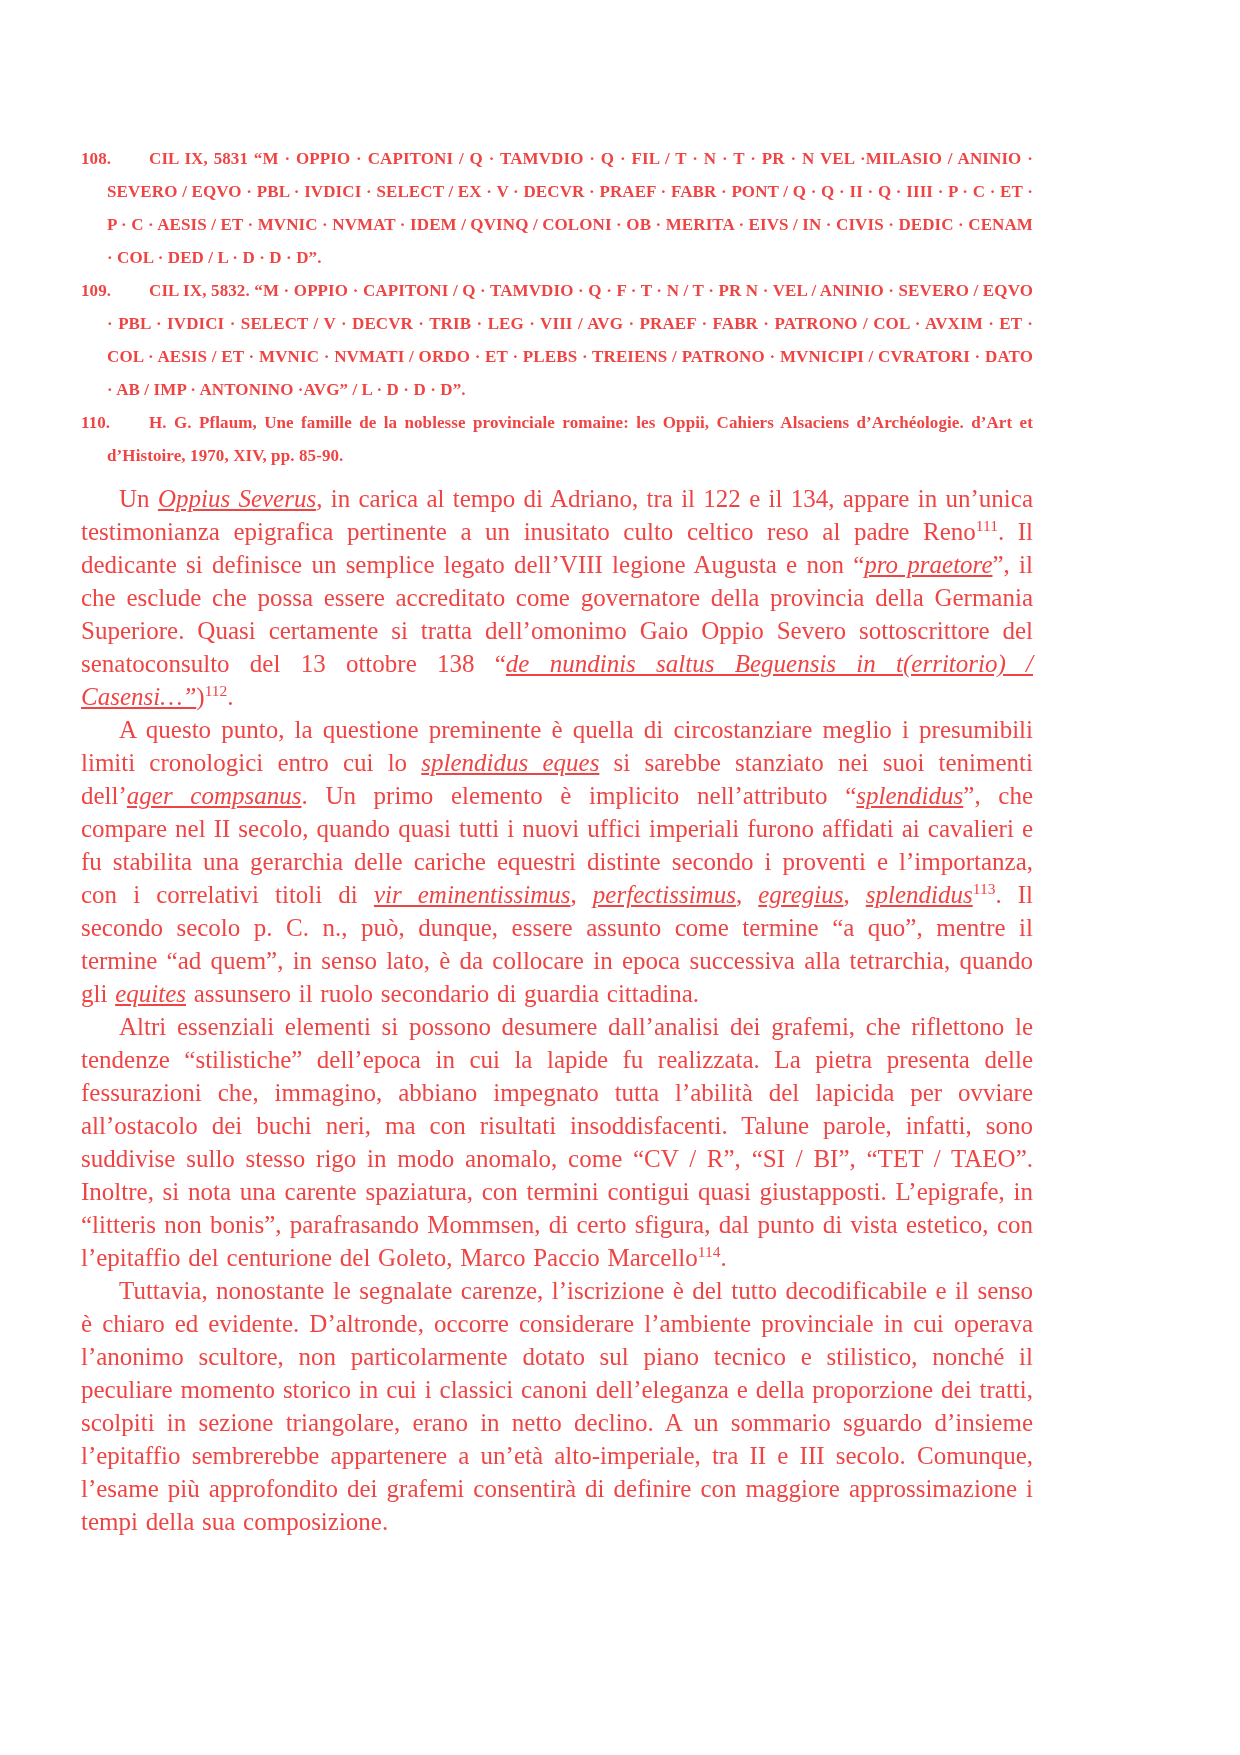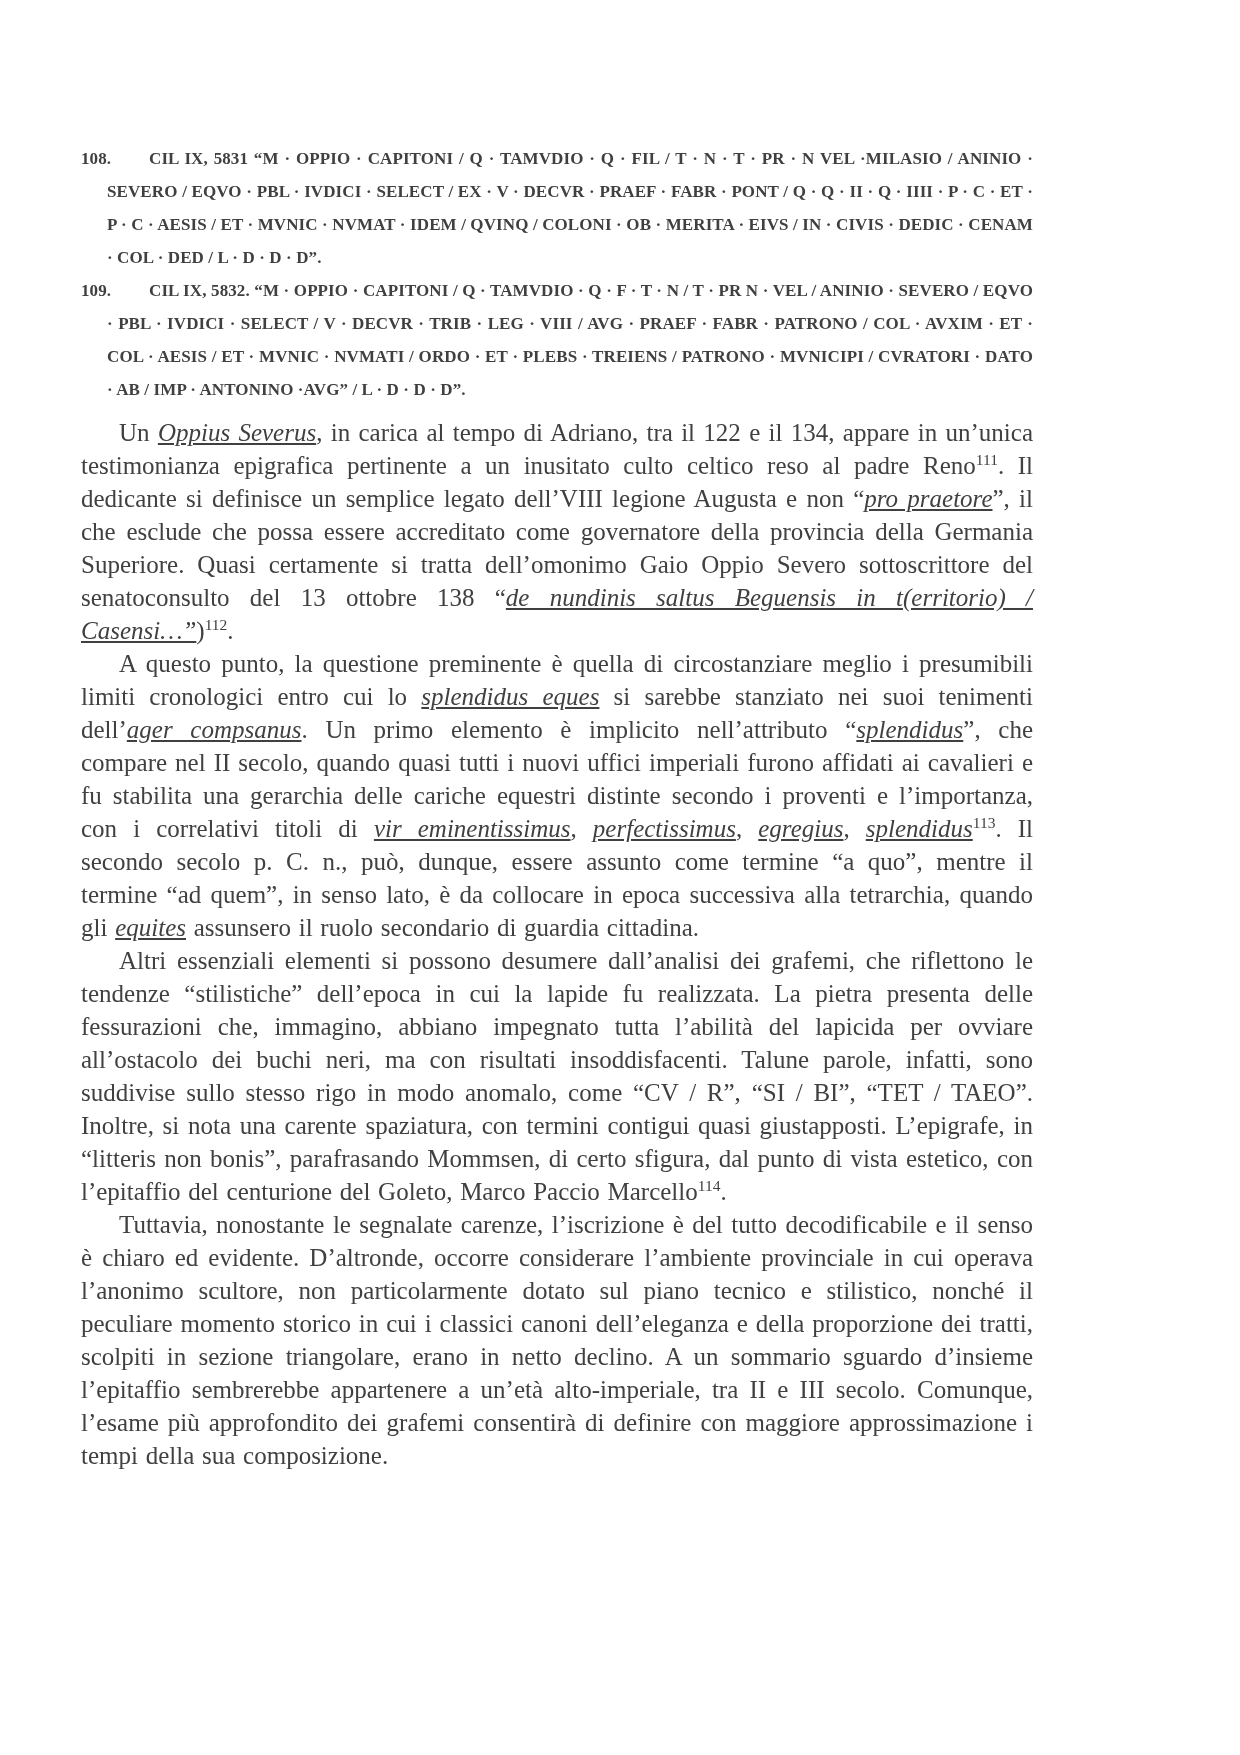--- a/index.html
+++ b/index.html
@@ -7,21 +7,21 @@
     padding: 0;
     background: #ffffff;
   }
   .page {
     position: relative;
     width: 1240px;
     height: 1755px;
     background: #ffffff;
     overflow: hidden;
     font-family: "Liberation Serif", "DejaVu Serif", serif;
-    color: #404040;
+    color: #ef4444;
   }
   .content {
     position: absolute;
     left: 81px;
     top: 142px;
     width: 952px;
   }
   
   .footnotes {
     margin-bottom: 10px;
@@ -62,20 +62,21 @@
   }
 </style>
 </head>
 <body>
 
 <div class="page">
   <div class="content">
     <section class="footnotes">
         <div class="footnote"><span class="fn-num">108.</span><span><span>CIL IX, 5831 “M · OPPIO · CAPITONI / Q · TAMVDIO · Q · FIL / T · N · T · PR · N VEL ·MILASIO / ANINIO · SEVERO / EQVO · PBL · IVDICI · SELECT / EX · V · DECVR · PRAEF · FABR · PONT / Q · Q · II · Q · IIII · P · C · ET · P · C · AESIS / ET · MVNIC · NVMAT · IDEM / QVINQ / COLONI · OB · MERITA · EIVS / IN · CIVIS · DEDIC · CENAM · COL · DED / L · D · D · D”.</span></span></div>
         <div class="footnote"><span class="fn-num">109.</span><span><span>CIL IX, 5832. “M · OPPIO · CAPITONI / Q · TAMVDIO · Q · F · T · N / T · PR N · VEL / ANINIO · SEVERO / EQVO · PBL · IVDICI · SELECT / V · DECVR · TRIB · LEG · VIII / AVG · PRAEF · FABR · PATRONO / COL · AVXIM · ET · COL · AESIS / ET · MVNIC · NVMATI / ORDO · ET · PLEBS · TREIENS / PATRONO · MVNICIPI / CVRATORI · DATO · AB / IMP · ANTONINO ·AVG” / L · D · D · D”.</span></span></div>
+        <div class="footnote"><span class="fn-num">110.</span><span><span>H. G. Pflaum, Une famille de la noblesse provinciale romaine: les Oppii, Cahiers Alsaciens d’Archéologie. d’Art et d’Histoire, 1970, XIV, pp. 85-90.</span></span></div>
       </section>
     <section class="body-text">
         <p class="para"><span>Un </span><span class="it">Oppius Severus</span><span>, in carica al tempo di Adriano, tra il 122 e il 134, appare in un’unica testimonianza epigrafica pertinente a un inusitato culto celtico reso al padre Reno</span><sup class="fnref">111</sup><span>. Il dedicante si definisce un semplice legato dell’VIII legione Augusta e non “</span><span class="it">pro praetore</span><span>”, il che esclude che possa essere accreditato come governatore della provincia della Germania Superiore. Quasi certamente si tratta dell’omonimo Gaio Oppio Severo sottoscrittore del senatoconsulto del 13 ottobre 138 “</span><span class="it">de nundinis saltus Beguensis in t(erritorio) / Casensi…”</span><span>)</span><sup class="fnref">112</sup><span>.</span></p>
         <p class="para"><span>A questo punto, la questione preminente è quella di circostanziare meglio i presumibili limiti cronologici entro cui lo </span><span class="it">splendidus eques</span><span> si sarebbe stanziato nei suoi tenimenti dell’</span><span class="it">ager compsanus</span><span>. Un primo elemento è implicito nell’attributo “</span><span class="it">splendidus</span><span>”, che compare nel II secolo, quando quasi tutti i nuovi uffici imperiali furono affidati ai cavalieri e fu stabilita una gerarchia delle cariche equestri distinte secondo i proventi e l’importanza, con i correlativi titoli di </span><span class="it">vir eminentissimus</span><span>, </span><span class="it">perfectissimus</span><span>, </span><span class="it">egregius</span><span>, </span><span class="it">splendidus</span><sup class="fnref">113</sup><span>. Il secondo secolo p. C. n., può, dunque, essere assunto come termine “a quo”, mentre il termine “ad quem”, in senso lato, è da collocare in epoca successiva alla tetrarchia, quando gli </span><span class="it">equites</span><span> assunsero il ruolo secondario di guardia cittadina.</span></p>
         <p class="para"><span>Altri essenziali elementi si possono desumere dall’analisi dei grafemi, che riflettono le tendenze “stilistiche” dell’epoca in cui la lapide fu realizzata. La pietra presenta delle fessurazioni che, immagino, abbiano impegnato tutta l’abilità del lapicida per ovviare all’ostacolo dei buchi neri, ma con risultati insoddisfacenti. Talune parole, infatti, sono suddivise sullo stesso rigo in modo anomalo, come “CV / R”, “SI / BI”, “TET / TAEO”. Inoltre, si nota una carente spaziatura, con termini contigui quasi giustapposti. L’epigrafe, in “litteris non bonis”, parafrasando Mommsen, di certo sfigura, dal punto di vista estetico, con l’epitaffio del centurione del Goleto, Marco Paccio Marcello</span><sup class="fnref">114</sup><span>.</span></p>
         <p class="para"><span>Tuttavia, nonostante le segnalate carenze, l’iscrizione è del tutto decodificabile e il senso è chiaro ed evidente. D’altronde, occorre considerare l’ambiente provinciale in cui operava l’anonimo scultore, non particolarmente dotato sul piano tecnico e stilistico, nonché il peculiare momento storico in cui i classici canoni dell’eleganza e della proporzione dei tratti, scolpiti in sezione triangolare, erano in netto declino. A un sommario sguardo d’insieme l’epitaffio sembrerebbe appartenere a un’età alto-imperiale, tra II e III secolo. Comunque, l’esame più approfondito dei grafemi consentirà di definire con maggiore approssimazione i tempi della sua composizione.</span></p>
       </section>
   </div>
 </div>
 

